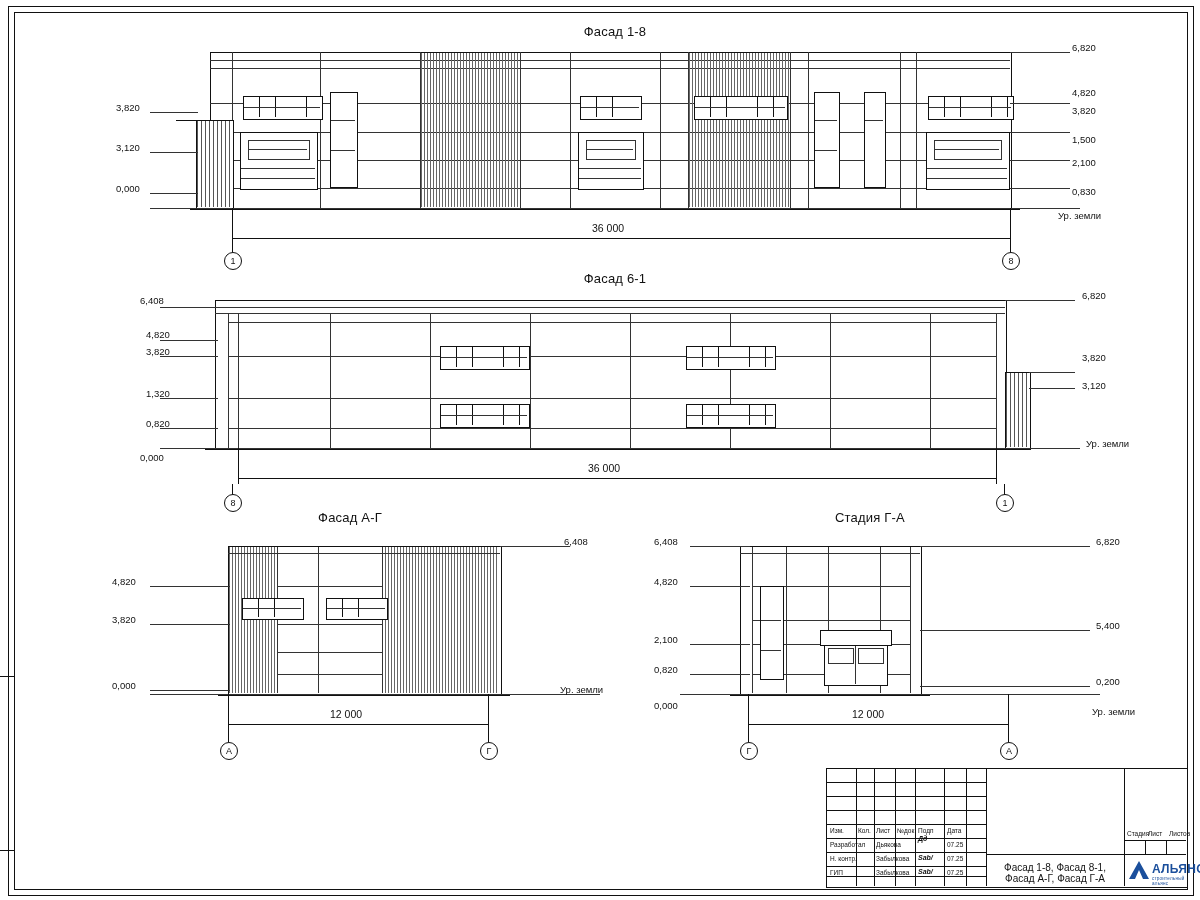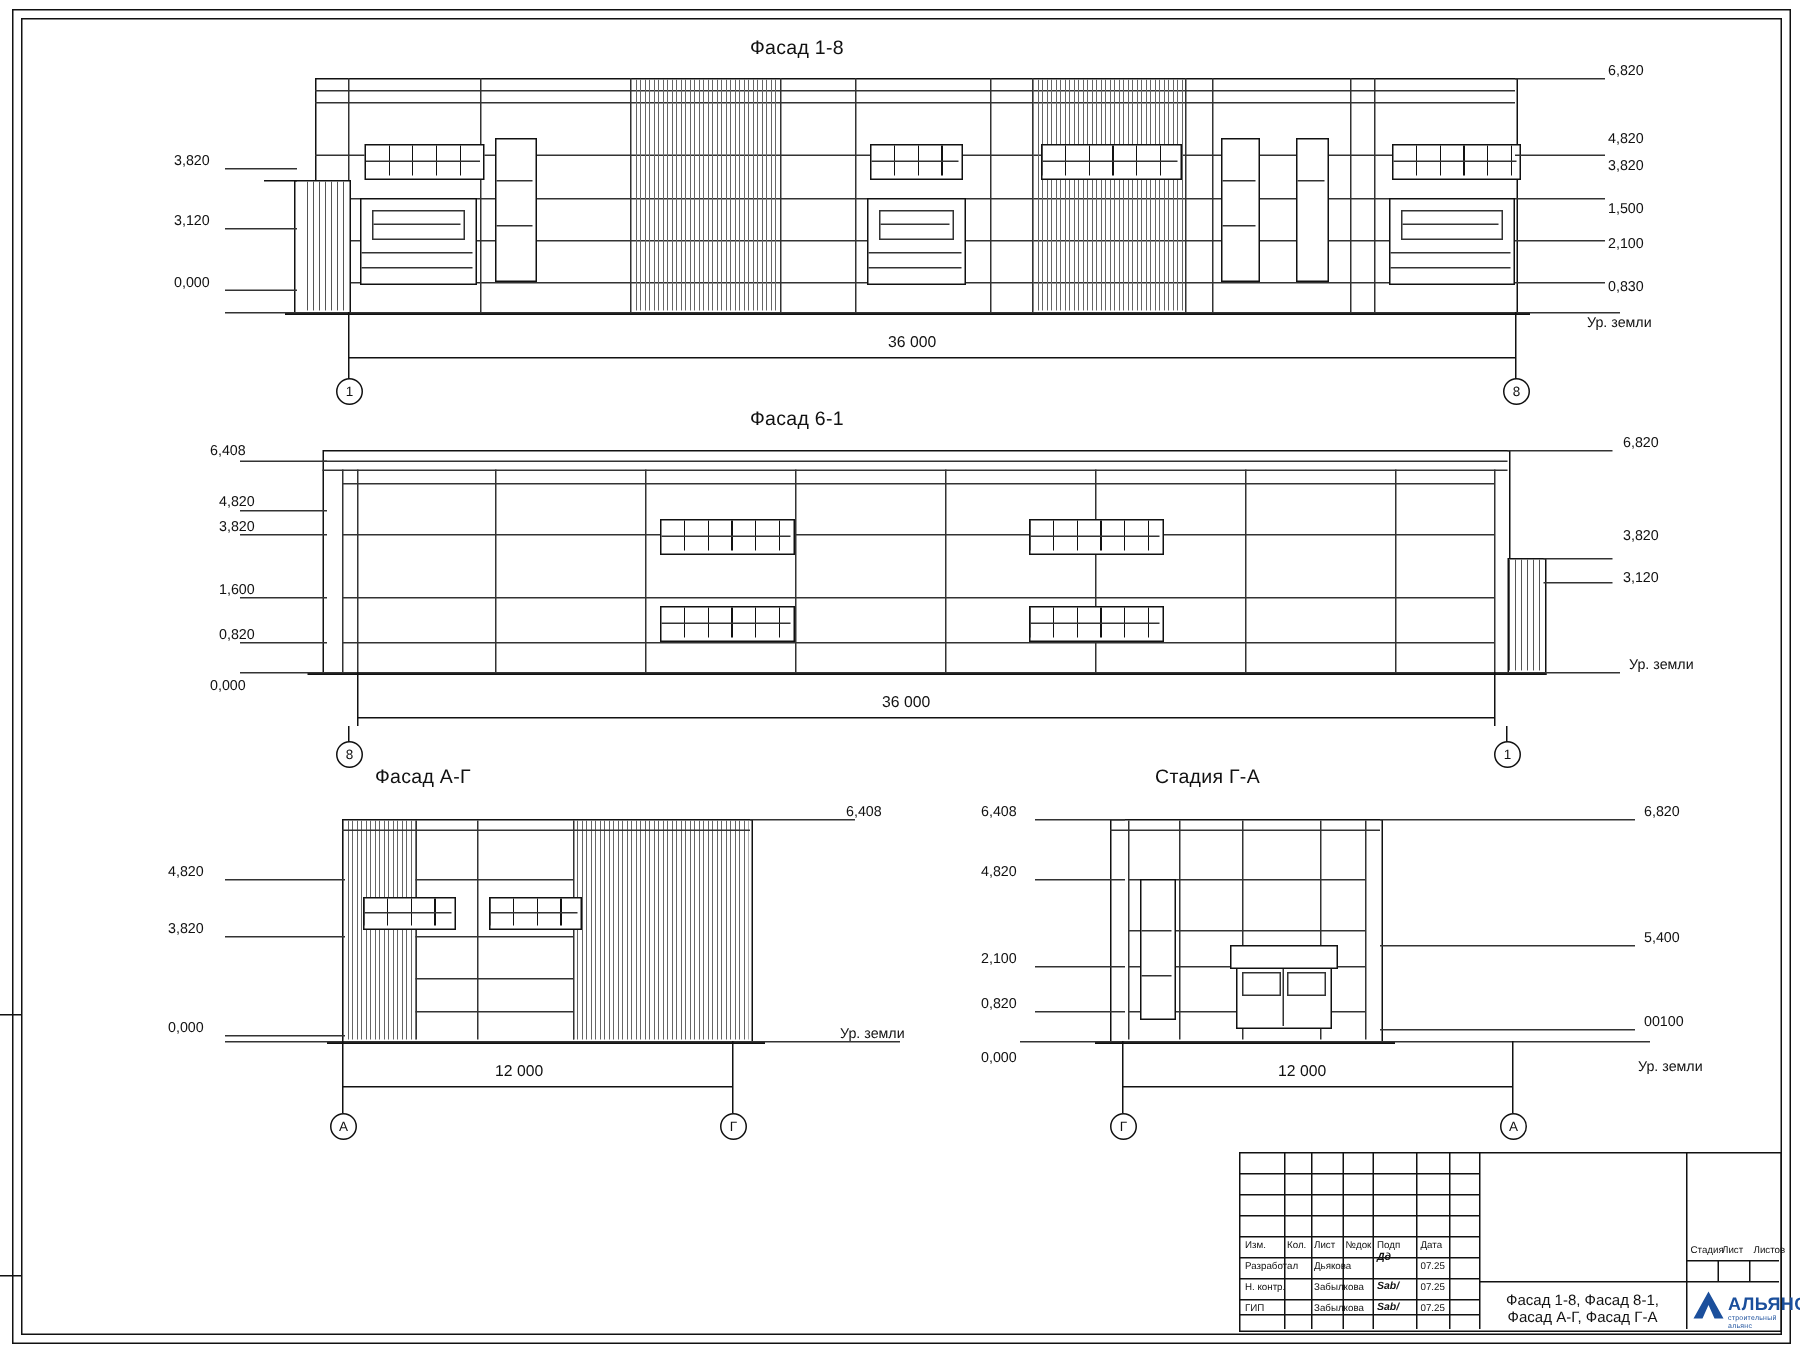--- a/index.html
+++ b/index.html
@@ -4,21 +4,21 @@
 <style>
   html,body{margin:0;padding:0;background:#ffffff;}
   body{width:1200px;height:900px;position:relative;overflow:hidden;
        font-family:"Liberation Sans",sans-serif;color:#111;}
   .sheet{position:absolute;left:0;top:0;width:1200px;height:900px;}
   .frame{position:absolute;left:8px;top:6px;width:1184px;height:888px;border:1px solid #111;}
   .frame-inner{position:absolute;left:14px;top:12px;width:1172px;height:876px;border:1px solid #111;}
   .leftstub{position:absolute;left:0;top:676px;width:14px;height:1px;background:#111;}
   .leftstub2{position:absolute;left:0;top:850px;width:14px;height:1px;background:#111;}
 
-  .ttl{position:absolute;font-size:13px;letter-spacing:.2px;color:#111;}
+  .ttl{position:absolute;text-align:center;font-size:13px;letter-spacing:.2px;color:#111;}
   .dimtxt{position:absolute;font-size:9.5px;color:#111;white-space:nowrap;}
   .lbl{position:absolute;font-size:9.5px;color:#111;white-space:nowrap;}
   .spantxt{position:absolute;font-size:10.5px;color:#111;white-space:nowrap;}
 
   .hl{position:absolute;height:0;border-top:1px solid #111;}
   .hl.thin{border-top:.6px solid #333;}
   .vl{position:absolute;width:0;border-left:1px solid #111;}
   .vl.thin{border-left:.6px solid #333;}
 
   .bubble{position:absolute;width:16px;height:16px;border:1px solid #111;border-radius:50%;
@@ -205,21 +205,21 @@
   <div class="hl thin" style="left:160px;top:448px;width:920px;"></div>
   <div class="lbl" style="left:1086px;top:438px;">Ур. земли</div>
 
   <div class="hl thin" style="left:160px;top:307px;width:58px;"></div>
   <div class="dimtxt" style="left:140px;top:295px;">6,408</div>
   <div class="hl thin" style="left:160px;top:340px;width:58px;"></div>
   <div class="dimtxt" style="left:146px;top:329px;">4,820</div>
   <div class="hl thin" style="left:160px;top:356px;width:58px;"></div>
   <div class="dimtxt" style="left:146px;top:346px;">3,820</div>
   <div class="hl thin" style="left:160px;top:398px;width:58px;"></div>
-  <div class="dimtxt" style="left:146px;top:388px;">1,600</div>
+  <div class="dimtxt" style="left:146px;top:388px;">1,320</div>
   <div class="hl thin" style="left:160px;top:428px;width:58px;"></div>
   <div class="dimtxt" style="left:146px;top:418px;">0,820</div>
   <div class="dimtxt" style="left:140px;top:452px;">0,000</div>
 
   <div class="hl thin" style="left:1005px;top:300px;width:70px;"></div>
   <div class="dimtxt" style="left:1082px;top:290px;">6,820</div>
   <div class="hl thin" style="left:1029px;top:372px;width:46px;"></div>
   <div class="dimtxt" style="left:1082px;top:352px;">3,820</div>
   <div class="hl thin" style="left:1029px;top:388px;width:46px;"></div>
   <div class="dimtxt" style="left:1082px;top:380px;">3,120</div>
@@ -313,21 +313,21 @@
   <div class="dimtxt" style="left:654px;top:634px;">2,100</div>
   <div class="hl thin" style="left:690px;top:674px;width:60px;"></div>
   <div class="dimtxt" style="left:654px;top:664px;">0,820</div>
   <div class="dimtxt" style="left:654px;top:700px;">0,000</div>
 
   <div class="hl thin" style="left:920px;top:546px;width:170px;"></div>
   <div class="dimtxt" style="left:1096px;top:536px;">6,820</div>
   <div class="hl thin" style="left:920px;top:630px;width:170px;"></div>
   <div class="dimtxt" style="left:1096px;top:620px;">5,400</div>
   <div class="hl thin" style="left:920px;top:686px;width:170px;"></div>
-  <div class="dimtxt" style="left:1096px;top:676px;">00100</div>
+  <div class="dimtxt" style="left:1096px;top:676px;">0,200</div>
 
   <div class="hl" style="left:748px;top:724px;width:260px;"></div>
   <div class="vl" style="left:748px;top:694px;height:36px;"></div>
   <div class="vl" style="left:1008px;top:694px;height:36px;"></div>
   <div class="spantxt" style="left:852px;top:708px;">12 000</div>
   <div class="vl" style="left:748px;top:730px;height:12px;"></div>
   <div class="vl" style="left:1008px;top:730px;height:12px;"></div>
   <div class="bubble" style="left:740px;top:742px;">Г</div>
   <div class="bubble" style="left:1000px;top:742px;">А</div>
 

